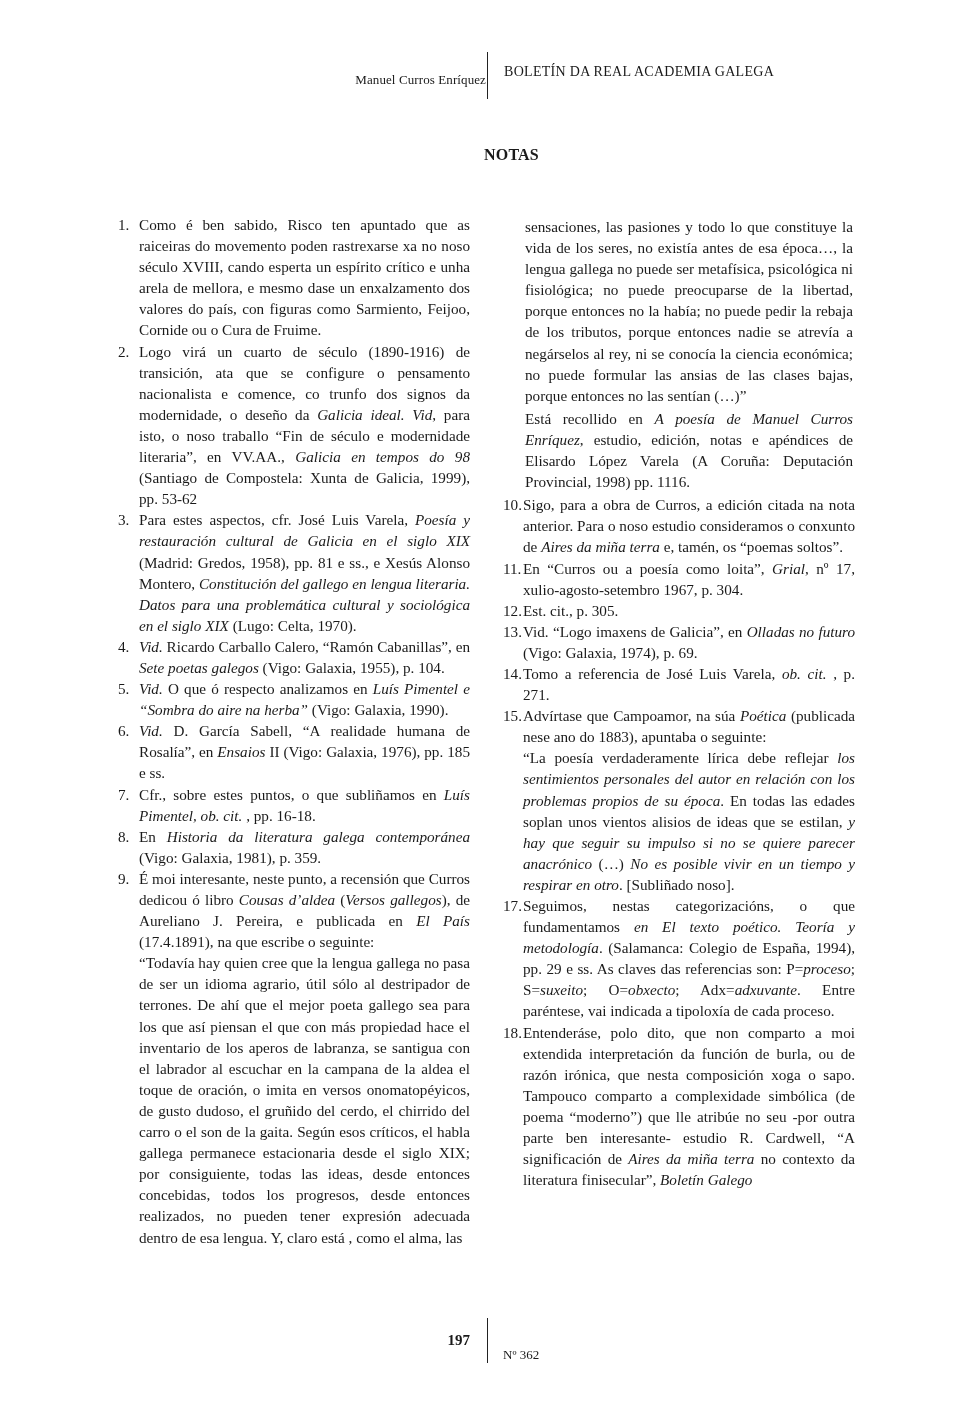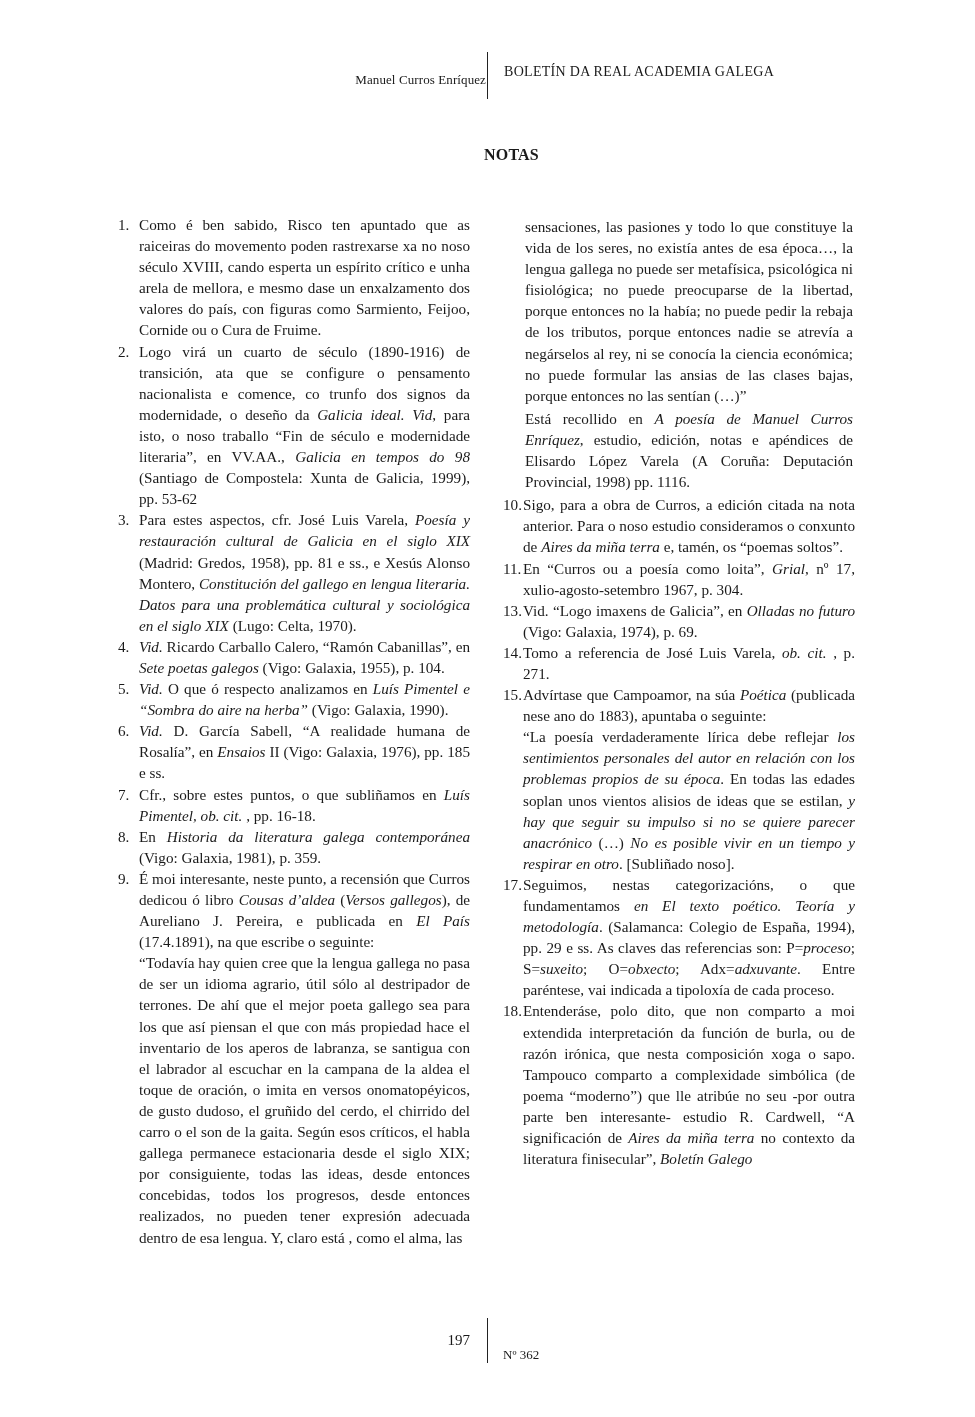--- a/index.html
+++ b/index.html
@@ -14,21 +14,21 @@
   .col-left { left: 118px; }
   .col-right { left: 503px; }
   .note { position: relative; padding-left: 21px; margin: 0; }
   .note .num { position: absolute; left: 0; top: 0; }
   .col-right .note { padding-left: 20px; }
   .note p { margin: 0; }
   .cont { padding-left: 21px; margin: 2px; }
   .col-right .cont { padding-left: 20px; }
   i { font-style: italic; }
   .footer { position: absolute; top: 1318px; left: 0; width: 975px; height: 48px; }
-  .footer-page { position: absolute; right: 505px; top: 14px; font-size: 15px; font-weight: normal; }
+  .footer-page { position: absolute; right: 505px; top: 14px; font-size: 15px; font-weight: bold; }
   .footer-rule { position: absolute; left: 487px; top: 0; width: 1px; height: 45px; background: #222; }
   .footer-issue { position: absolute; left: 503px; top: 29px; font-size: 13px; }
 </style>
 </head>
 <body>
 
 <div class="header">
   <div class="header-left">Manuel Curros Enríquez</div>
   <div class="header-rule"></div>
   <div class="header-right">BOLETÍN DA REAL ACADEMIA GALEGA</div>
@@ -81,20 +81,24 @@
   <p class="cont"><span>Está recollido en </span><i>A poesía de Manuel Curros Enríquez</i><span>, estudio, edición, notas e apéndices de Elisardo López Varela (A Coruña: Deputación Provincial, 1998) pp. 1116.</span></p>
   <div class="note">
     <span class="num">10.</span>
     <span>Sigo, para a obra de Curros, a edición citada na nota anterior. Para o noso estudio consideramos o conxunto de </span><i>Aires da miña terra</i><span> e, tamén, os “poemas soltos”.</span>
   </div>
   <div class="note">
     <span class="num">11.</span>
     <span>En “Curros ou a poesía como loita”, </span><i>Grial</i><span>, nº 17, xulio-agosto-setembro 1967, p. 304.</span>
   </div>
   <div class="note">
+    <span class="num">12.</span>
+    <span>Est. cit., p. 305.</span>
+  </div>
+  <div class="note">
     <span class="num">13.</span>
     <span>Vid. “Logo imaxens de Galicia”, en </span><i>Olladas no futuro</i><span> (Vigo: Galaxia, 1974), p. 69.</span>
   </div>
   <div class="note">
     <span class="num">14.</span>
     <span>Tomo a referencia de José Luis Varela, </span><i>ob. cit.</i><span> , p. 271.</span>
   </div>
   <div class="note">
     <span class="num">15.</span>
     <span>Advírtase que Campoamor, na súa </span><i>Poética</i><span> (publicada nese ano do 1883), apuntaba o seguinte:</span>

